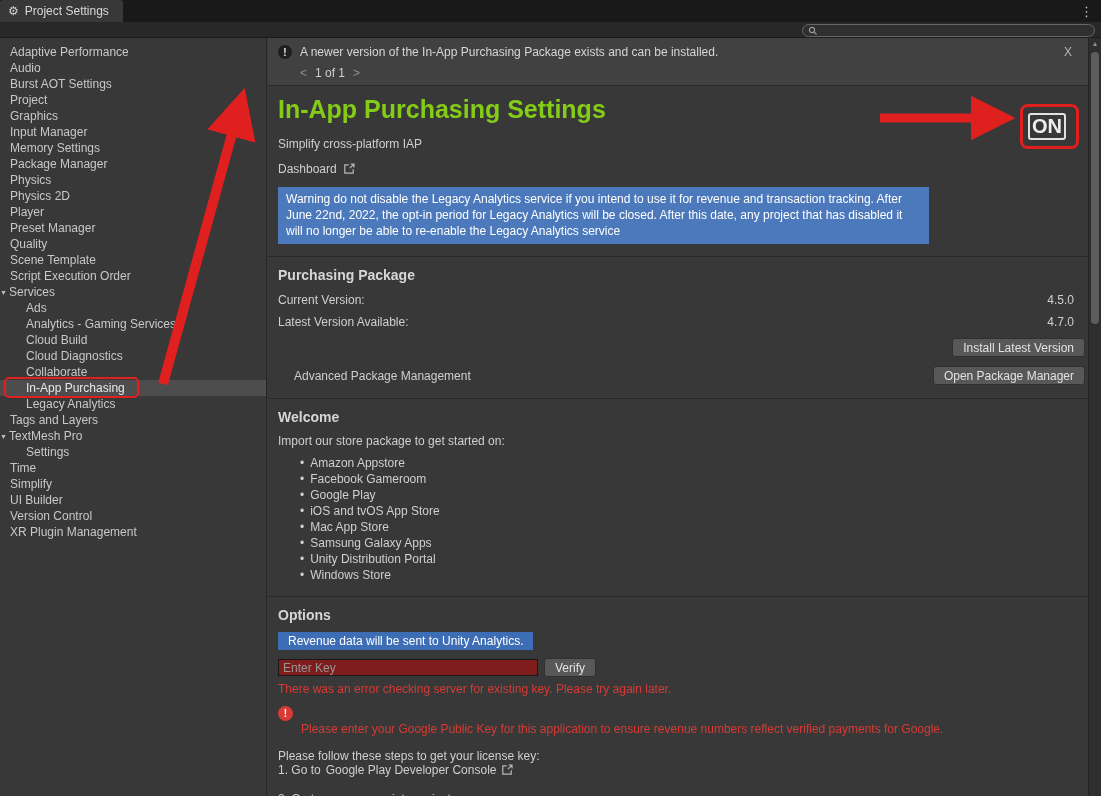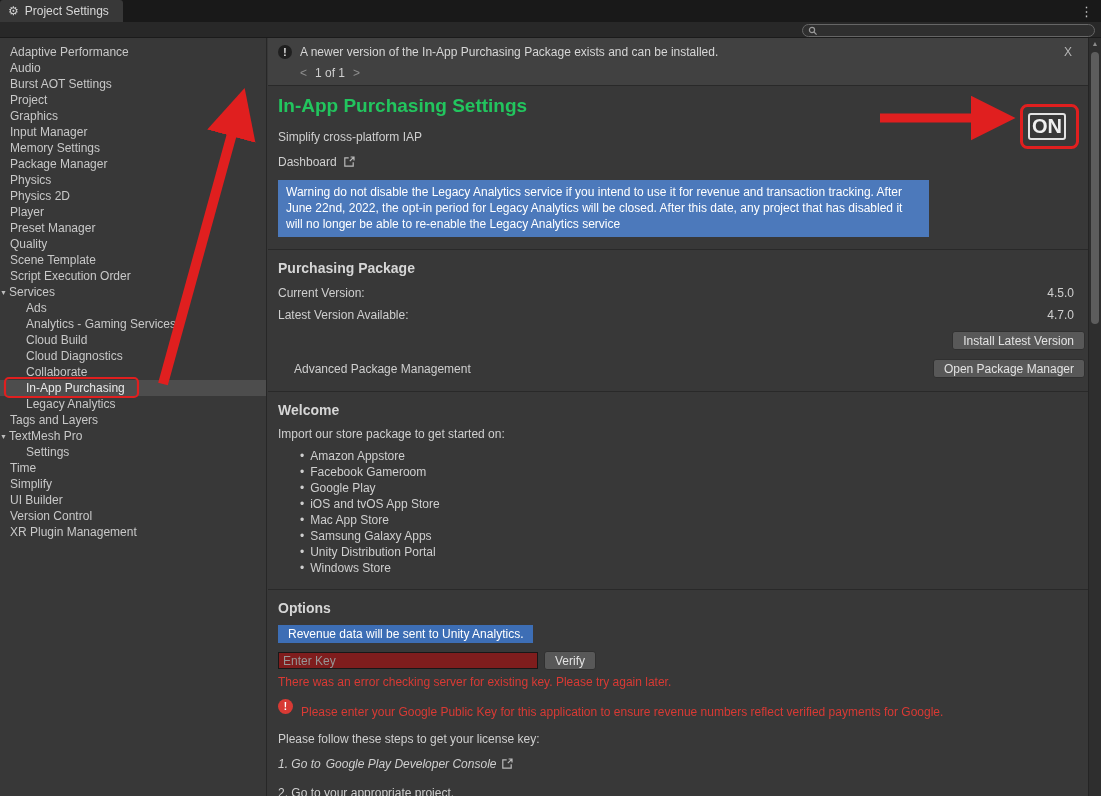--- a/index.html
+++ b/index.html
@@ -33,21 +33,21 @@
   .banner { background:#414141; padding:7px 10px 5px 10px; }
   .banner-row1 { display:flex; align-items:center; gap:8px; }
   .info-icon { width:14px; height:14px; border-radius:50%; background:#1f1f1f; color:#ececec; font-weight:bold; font-size:10px; display:flex; align-items:center; justify-content:center; flex:none; }
   .banner-msg { flex:1; color:#d6d6d6; }
   .banner-close { color:#b5b5b5; cursor:pointer; padding:0 6px; font-size:12px; }
   .banner-row2 { margin:7px 0 0 22px; display:flex; align-items:center; gap:8px; color:#cfcfcf; }
   .pg-btn { color:#8f8f8f; cursor:pointer; }
   hr.div { border:0; height:1px; background:#292929; }
 
   .title-row { position:relative; margin:9px 0 0 10px; }
-  .page-title { font-size:19px; font-weight:bold; color:#22c55e;text-align:center; }
+  .page-title { font-size:25px; font-weight:bold; color:#84cc16;text-align:center; }
   .on-btn { position:absolute; top:75px; right:22px; width:38px; height:27px; border:2px solid #e2e2e2; border-radius:3px; background:transparent; color:#f0f0f0; font-size:20px; font-weight:600; display:flex; align-items:center; justify-content:center; cursor:pointer; font-family:inherit; }
 
   .simplify { margin:13px 0 0 10px; }
   .dash-row { margin:11px 0 0 10px; display:flex; align-items:center; gap:6px; cursor:pointer; color:#d0d0d0; width:max-content; }
   .warn-box { margin:11px 0 0 10px; width:651px; background:#4c79bb; color:#ffffff; padding:5px 8px; line-height:1.32; }
   .spacer12 { height:12px; }
 
   .section { padding:10px 0 13px 10px; }
   .sec-heading { font-size:14px; font-weight:bold; color:#d6d6d6; }
   .kv-row { display:flex; justify-content:space-between; margin:10px 14px 0 0; }
@@ -60,23 +60,23 @@
   .store-list { list-style:none; margin:7px 0 0 22px; }
   .store-list li { height:16px; display:flex; align-items:center; gap:6px; }
   .bullet { color:#cfcfcf; }
 
   .note-highlight { display:inline-block; background:#3d6eb5; color:#fff; padding:2px 10px; margin-top:9px; }
   .key-row { margin-top:8px; display:flex; gap:6px; align-items:center; }
   .key-input { width:260px; height:17px; background:#7f1d1d; border:1px solid #181818; color:#969696; padding:0 4px; font-size:12px; font-family:inherit; }
   .err-text { color:#d83a34; margin-top:5px; }
   .err-row { display:flex; gap:8px; margin-top:9px; align-items:flex-start; }
   .err-icon { width:15px; height:15px; border-radius:50%; background:#d83a34; color:#fff; font-weight:bold; font-size:10px; display:flex; align-items:center; justify-content:center; flex:none; margin-top:1px; }
-  .err-row .err-text { margin-top:7px; }
+  .err-row .err-text { margin-top:17px; }
   .steps-intro { margin-top:13px; }
-  .step1 { margin-top:11px; display:flex; align-items:center; gap:5px; width:max-content; cursor:pointer;font-style:italic; }
+  .step1 { display:flex; align-items:center; gap:5px; width:max-content; cursor:pointer; }
   .step1 .prefix { cursor:default; }
   .step2 { margin-top:15px; }
 
   
   .scrollbar { position:absolute; right:0; top:38px; width:13px; bottom:0; background:#2e2e2e; border-left:1px solid #242424; }
   .sb-up { text-align:center; font-size:7px; color:#8a8a8a; padding-top:2px; cursor:pointer; }
   .sb-thumb { position:absolute; left:2px; top:14px; width:8px; height:272px; background:#5d5d5d; border-radius:4px; cursor:grab; }
 
   
   .annotations { position:absolute; left:0; top:0; width:1101px; height:796px; pointer-events:none; z-index:60; }

